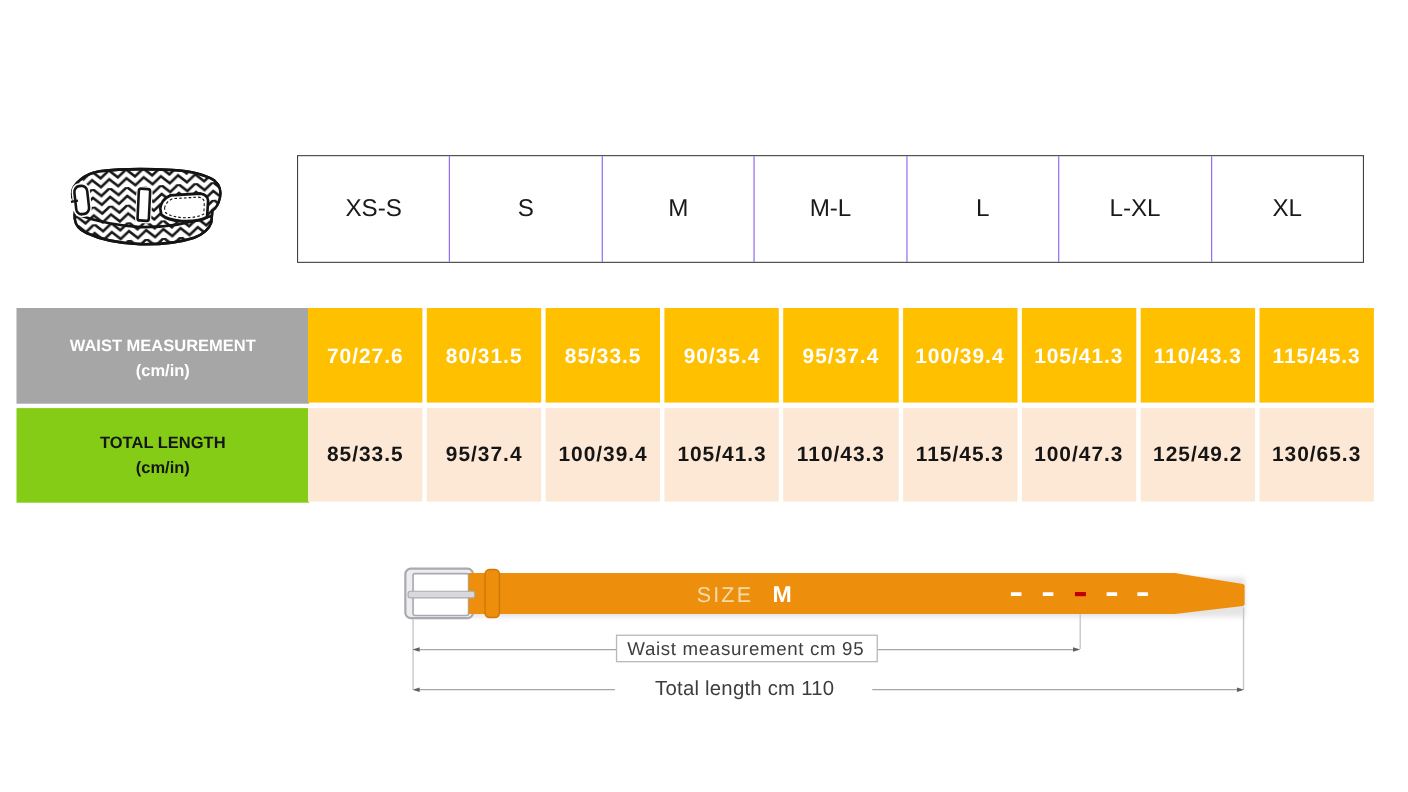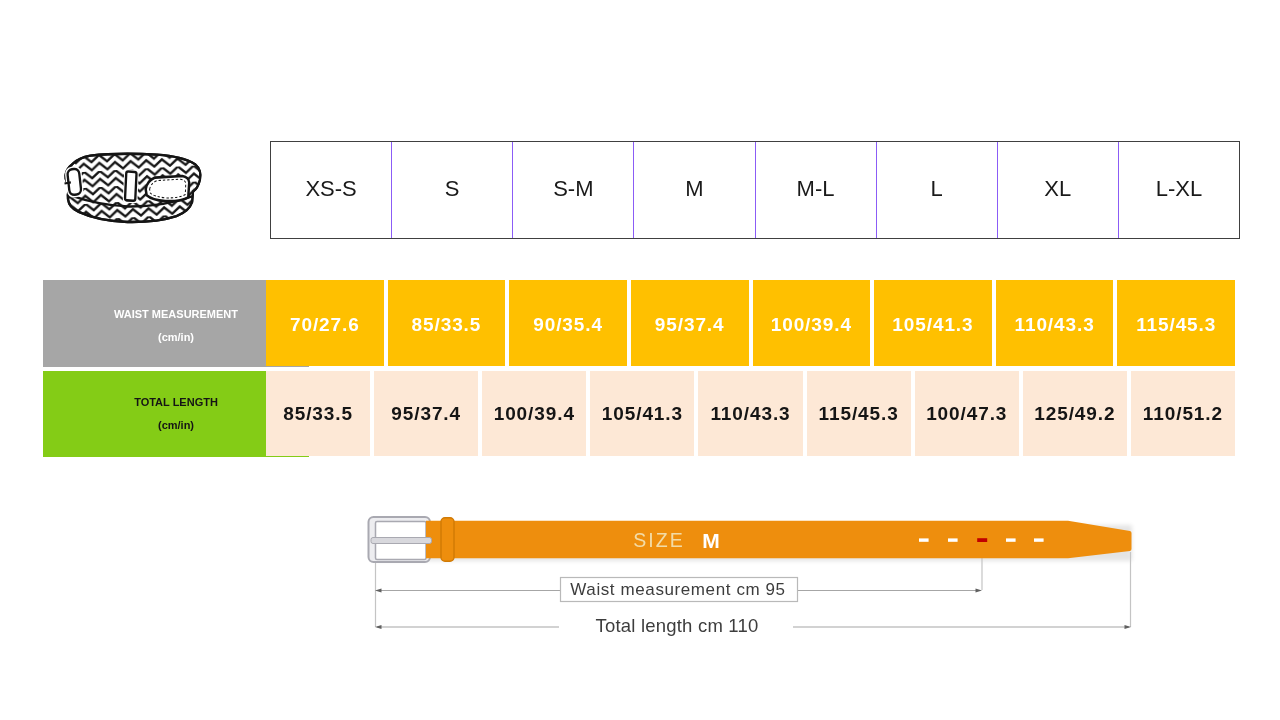--- a/index.html
+++ b/index.html
@@ -1,27 +1,27 @@
 <!DOCTYPE html>
 <html><head>
 <meta charset="utf-8">
 <style>
   html,body{margin:0;padding:0;}
   body{width:1280px;height:720px;background:#fff;font-family:"Liberation Sans",sans-serif;position:relative;overflow:hidden;}
   .abs{position:absolute;}
   .sizes{position:absolute;left:270px;top:141px;width:968px;height:96px;display:flex;border:1px solid #404040;}
   .sizes .c{flex:1;border-left:1px solid #8b5cf6;display:flex;align-items:center;justify-content:center;font-size:22px;color:#1a1a1a;padding-bottom:3px;}
   .sizes .c:first-child{border-left:none;}
-  .datarow{position:absolute;left:266px;width:969px;display:flex;gap:4px;}
+  .datarow{position:absolute;left:280px;width:969px;display:flex;gap:4px;}
   .datarow .c{flex:1;display:flex;align-items:center;justify-content:center;font-weight:bold;font-size:19px;letter-spacing:0.9px;}
   .row1{top:280px;height:86px;color:#fff;}
   .row1 .c{background:#FFC000;padding-top:3px;}
   .row2{top:371px;height:85px;color:#151515;}
   .row2 .c{background:#FDE8D6;}
-  .lab{position:absolute;left:15px;width:266px;display:flex;flex-direction:column;align-items:center;justify-content:center;font-weight:bold;font-size:11px;line-height:23px;text-align:center;margin-left:28px;}
+  .lab{position:absolute;left:15px;width:266px;display:flex;flex-direction:column;align-items:center;justify-content:center;font-weight:bold;font-size:15px;line-height:23px;text-align:center;}
   .lab1{top:280px;height:87px;background:#A6A6A6;color:#fff;padding-top:5px;box-sizing:border-box;}
   .lab2{top:371px;height:86px;background:#84cc16;color:#151515;}
 </style>
 </head>
 <body>
 
 <div class="abs" style="left:60px;top:148px;">
 <svg width="146" height="84" viewBox="0 0 146 84">
   <defs>
     <pattern id="braid" width="16" height="15" patternUnits="userSpaceOnUse" patternTransform="rotate(-3)">
@@ -44,34 +44,34 @@
 
   <path transform="translate(0,3)" d="M88.5,42 Q89.5,34.5 98,31 L126,29.5 Q132.5,30.5 133,35.5 L132,49.5 Q125,53.5 108.5,53 Q95,52 89.5,47.5 Z" fill="#fff" stroke="#141414" stroke-width="2.5"></path>
   <path transform="translate(0,3)" d="M92.5,42 Q93.5,36.5 100,33.8 L124,32.5 Q129,33.3 129.5,36.5 L129,46.8 Q123,50.3 109,50 Q97.5,49 93.3,45.6 Z" fill="none" stroke="#141414" stroke-width="1" stroke-dasharray="2.4,2"></path>
   </g>
 </svg>
 </div>
 
 <div class="sizes">
     <div class="c">XS-S</div>
     <div class="c">S</div>
-    <div class="c">S-M</div>
     <div class="c">M</div>
     <div class="c">M-L</div>
     <div class="c">L</div>
+    <div class="c">L-XL</div>
     <div class="c">XL</div>
-    <div class="c">L-XL</div>
 </div>
 
 <div class="lab lab1">
     <div>WAIST MEASUREMENT</div>
     <div>(cm/in)</div>
   </div>
 <div class="datarow row1">
   <div class="c">70/27.6</div>
+    <div class="c">80/31.5</div>
     <div class="c">85/33.5</div>
     <div class="c">90/35.4</div>
     <div class="c">95/37.4</div>
     <div class="c">100/39.4</div>
     <div class="c">105/41.3</div>
     <div class="c">110/43.3</div>
     <div class="c">115/45.3</div>
 </div>
 
 <div class="lab lab2">
@@ -80,21 +80,21 @@
   </div>
 <div class="datarow row2">
   <div class="c">85/33.5</div>
     <div class="c">95/37.4</div>
     <div class="c">100/39.4</div>
     <div class="c">105/41.3</div>
     <div class="c">110/43.3</div>
     <div class="c">115/45.3</div>
     <div class="c">100/47.3</div>
     <div class="c">125/49.2</div>
-    <div class="c">110/51.2</div>
+    <div class="c">130/65.3</div>
 </div>
 
 <div class="abs" style="left:340px;top:496px;">
 <svg width="820" height="164" viewBox="340 496 820 164">
   <defs>
     <filter id="soft" x="-20%" y="-20%" width="140%" height="160%">
       <feGaussianBlur stdDeviation="2.2"></feGaussianBlur>
     </filter>
   </defs>
 

